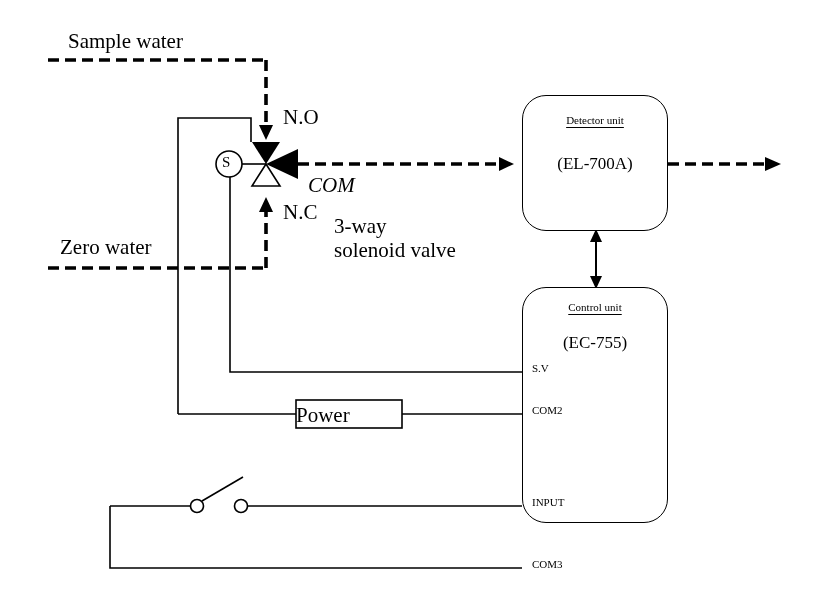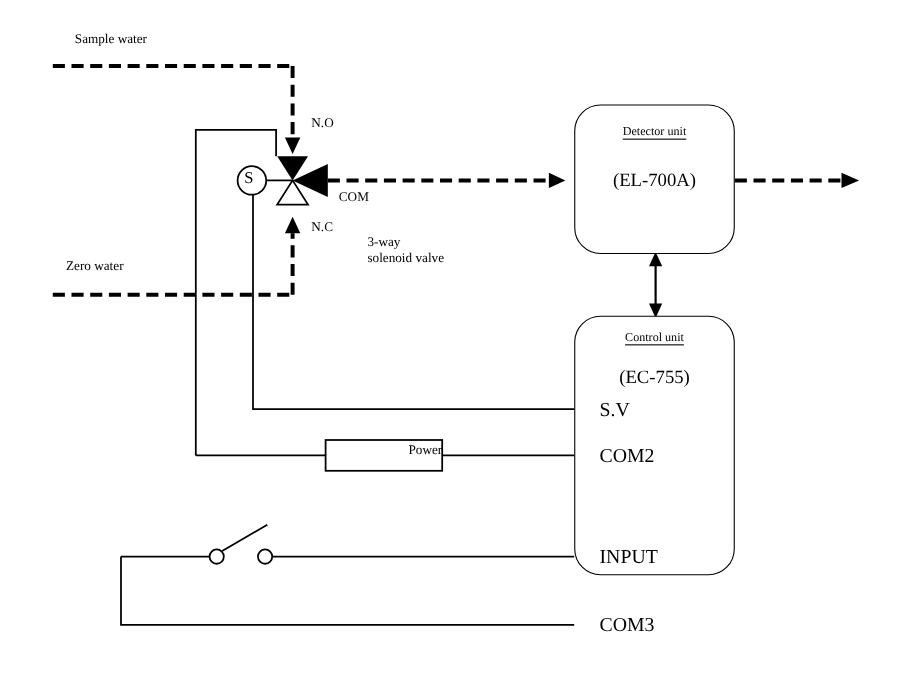--- a/index.html
+++ b/index.html
@@ -7,21 +7,21 @@
     position:relative;
     width:820px;height:612px;
     background:#ffffff;
     font-family:"Liberation Serif", serif;
     color:#000;
     overflow:hidden;
   }
   .canvas svg{position:absolute;left:0;top:0;}
   .lbl{
     position:absolute;
-    font-size:12px;
+    font-size:21px;
     line-height:1.15;
     white-space:nowrap;
     color:#000;
   }
   .unit-box{
     position:absolute;
     border:1.7px solid #000;
     border-radius:24px;
     background:#fff;
     box-sizing:border-box;
@@ -34,22 +34,22 @@
     text-decoration:underline;
     text-underline-offset:3px;
   }
   .unit-model{
     position:absolute;
     left:0;right:0;
     font-size:17px;
   }
   .terminal{
     position:absolute;
-    left:22px;
-    font-size:18px;
+    left:9px;
+    font-size:11px;
     white-space:nowrap;
     text-align:center;
   }
   .two-line span{display:block;}
 </style>
 </head>
 <body>
 
 <div class="canvas">
 
@@ -112,31 +112,31 @@
 
     <g>
       <polyline points="110,506 110,568 522,568" fill="none" stroke="#000" stroke-width="1.6"></polyline>
     </g>
   </svg>
 
   <div class="lbl" style="left:68px;top:29px;">Sample water</div>
   <div class="lbl" style="left:60px;top:235px;">Zero water</div>
 
   <div class="lbl" style="left:283px;top:105px;">N.O</div>
-  <div class="lbl" style="left:308px;top:173px;">COM</div>
+  <div class="lbl" style="left:308px;top:173px;font-style:italic;">COM</div>
   <div class="lbl" style="left:283px;top:200px;text-align:right;">N.C</div>
 
   <div class="lbl" style="left:222px;top:154px;font-size:15px;">S</div>
 
   <div class="lbl two-line" style="left:334px;top:214px;">
     <span>3-way</span>
     <span>solenoid valve</span>
   </div>
 
-  <div class="lbl" style="left:296px;top:403px;width:106px;text-align:right;">Power</div>
+  <div class="lbl" style="left:296px;top:403px;width:106px;text-align:left;">Power</div>
 
 
   <div class="unit-box" style="left:522px;top:95px;width:146px;height:136px;">
     <div class="unit-title" style="top:18px;">Detector unit</div>
     <div class="unit-model" style="top:58px;text-align:center;">(EL-700A)</div>
   </div>
 
   <div class="unit-box" style="left:522px;top:287px;width:146px;height:236px;">
     <div class="unit-title" style="top:13px;">Control unit</div>
     <div class="unit-model" style="top:45px;">(EC-755)</div>

